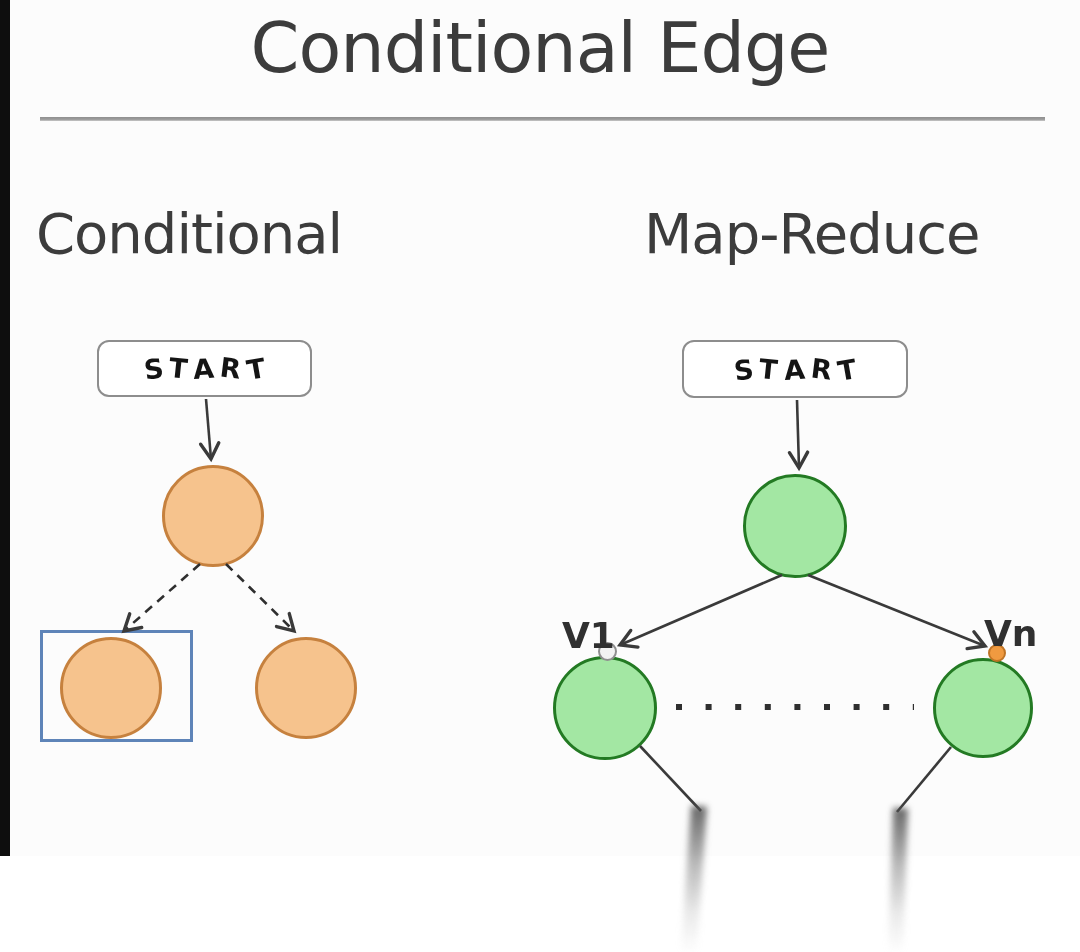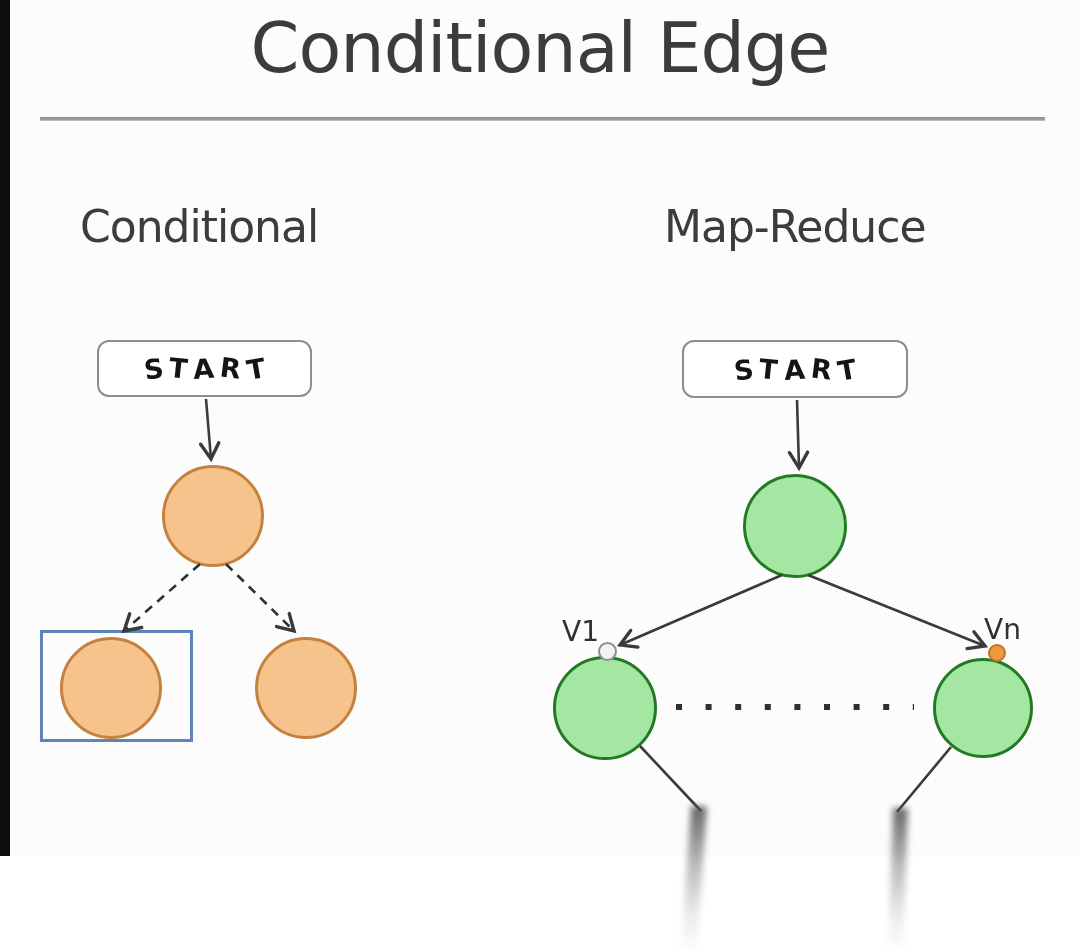--- a/index.html
+++ b/index.html
@@ -13,23 +13,23 @@
   .edge-bar{left:0;top:0;width:10px;height:856px;background:#0e0e0e;}
   .bottom-white{left:0;top:856px;width:1080px;height:96px;background:#ffffff;}
 
   
   .page-title{
     left:0;top:8px;width:1080px;text-align:center;
     font-size:70px;line-height:1.15;color:#3c3c3c;letter-spacing:-1px;
   }
   .divider{left:40px;top:117px;width:1005px;height:4px;
     background:linear-gradient(180deg,#8f8f8f 0%,#9c9c9c 60%,#c9c9c9 100%);}
-  .section-heading{font-size:44px;line-height:1.15;color:#3c3c3c;letter-spacing:-1px;margin-left:44px;}
+  .section-heading{font-size:56px;line-height:1.15;color:#3c3c3c;letter-spacing:-1px;}
   .h-left{left:36px;top:202px;}
-  .h-right{left:620px;top:202px;}
+  .h-right{left:644px;top:202px;}
 
   
   .start-box{
     background:#ffffff;border:2.5px solid #8d8d8d;border-radius:12px;
     display:flex;align-items:center;justify-content:center;
     box-sizing:border-box;
   }
   .sb-left{left:97px;top:340px;width:215px;height:57px;}
   .sb-right{left:682px;top:340px;width:226px;height:58px;}
   .start-label{
@@ -51,21 +51,21 @@
   .selection-box{
     left:40px;top:630px;width:153px;height:112px;box-sizing:border-box;
     border:3.5px solid #5E84B8;background:transparent;
   }
 
   
   .handle{border-radius:50%;box-sizing:border-box;}
   .handle-v1{left:598px;top:642px;width:19px;height:19px;background:#f2f2f2;border:2.5px solid #8f8f8f;}
   .handle-vn{left:988px;top:644px;width:18px;height:18px;background:#F09A40;border:2px solid #BF7426;}
 
-  .v-label{font-size:28px;font-weight:normal;color:#303030;line-height:1;}
+  .v-label{font-size:36px;font-weight:bold;color:#303030;line-height:1;}
   .v1-label{left:562px;top:618px;}
   .vn-label{left:984px;top:616px;}
 
   
   .streak{
     filter:blur(3px);transform-origin:top center;
     background:linear-gradient(180deg,rgba(80,80,80,.85) 0%,rgba(120,120,120,.5) 40%,rgba(170,170,170,.25) 72%,rgba(220,220,220,0) 100%);
   }
   .streak-left{left:691px;top:806px;width:16px;height:148px;transform:rotate(4deg);}
   .streak-right{left:893px;top:808px;width:15px;height:146px;transform:rotate(2deg);}

